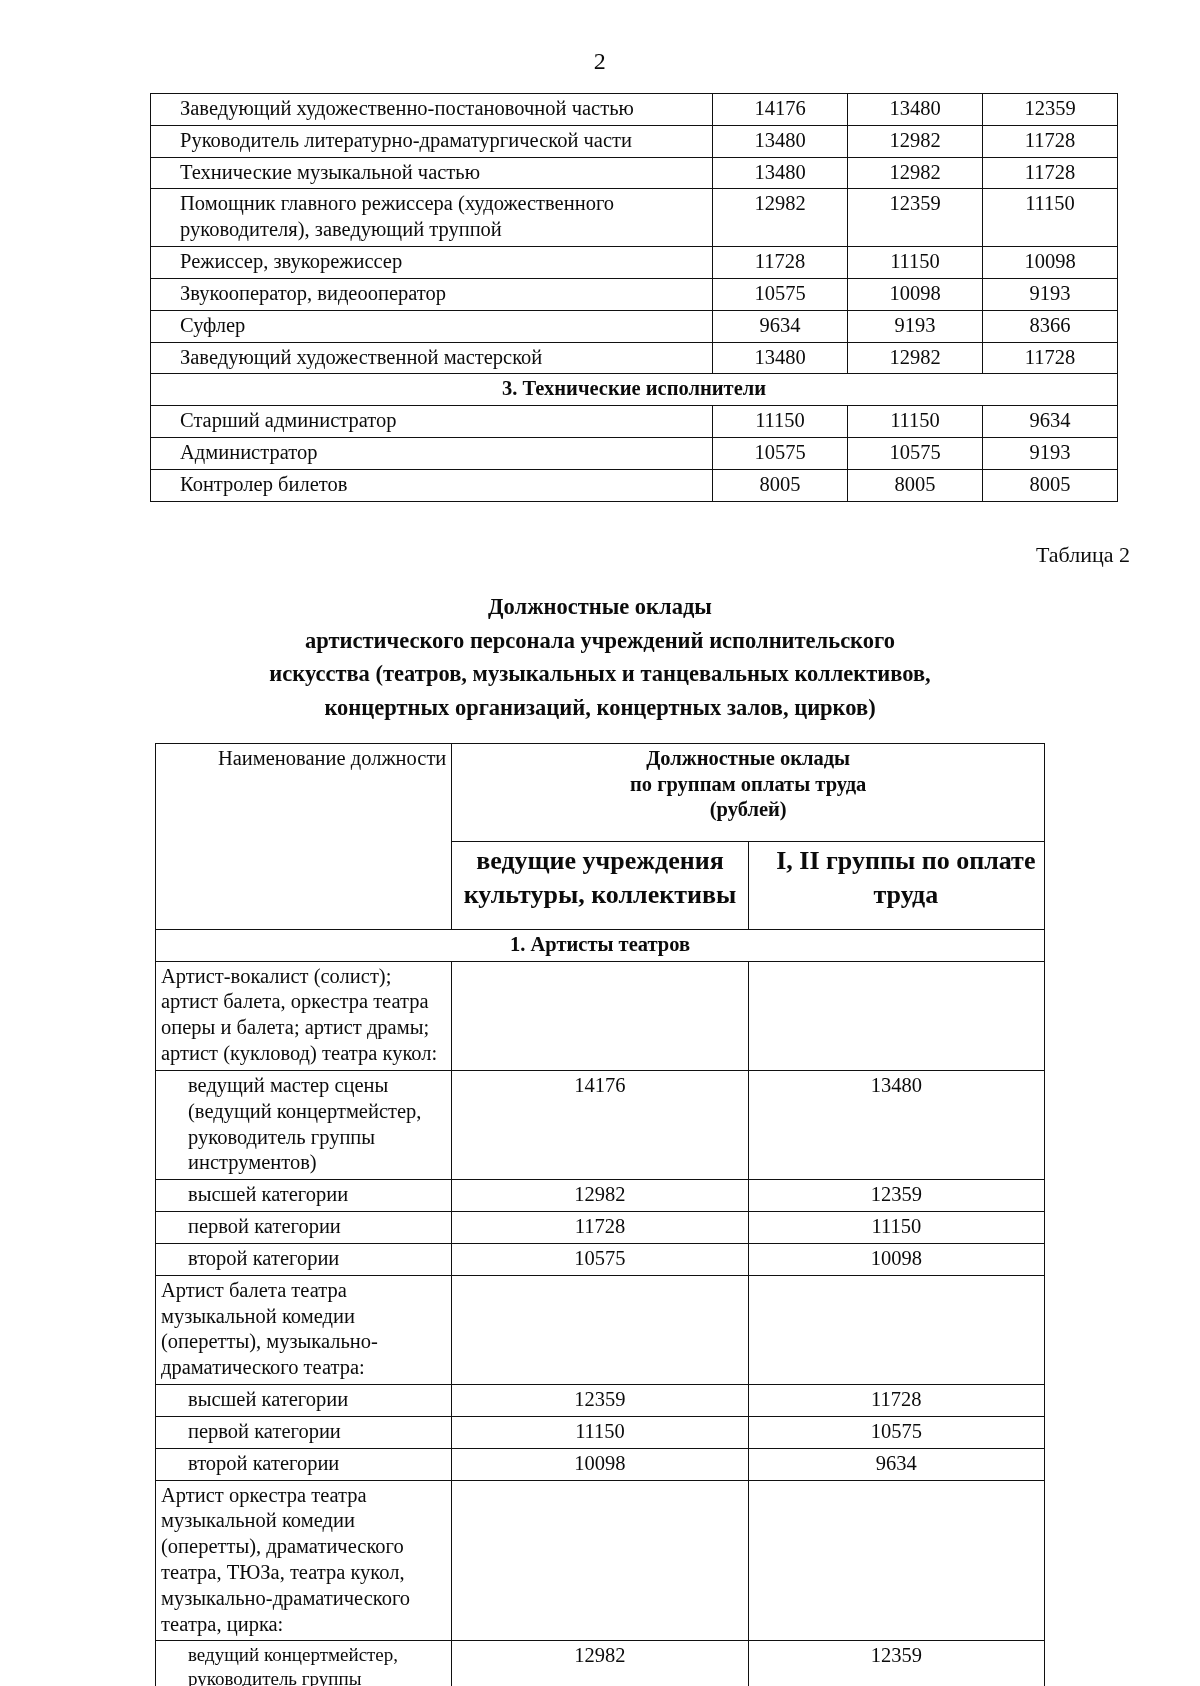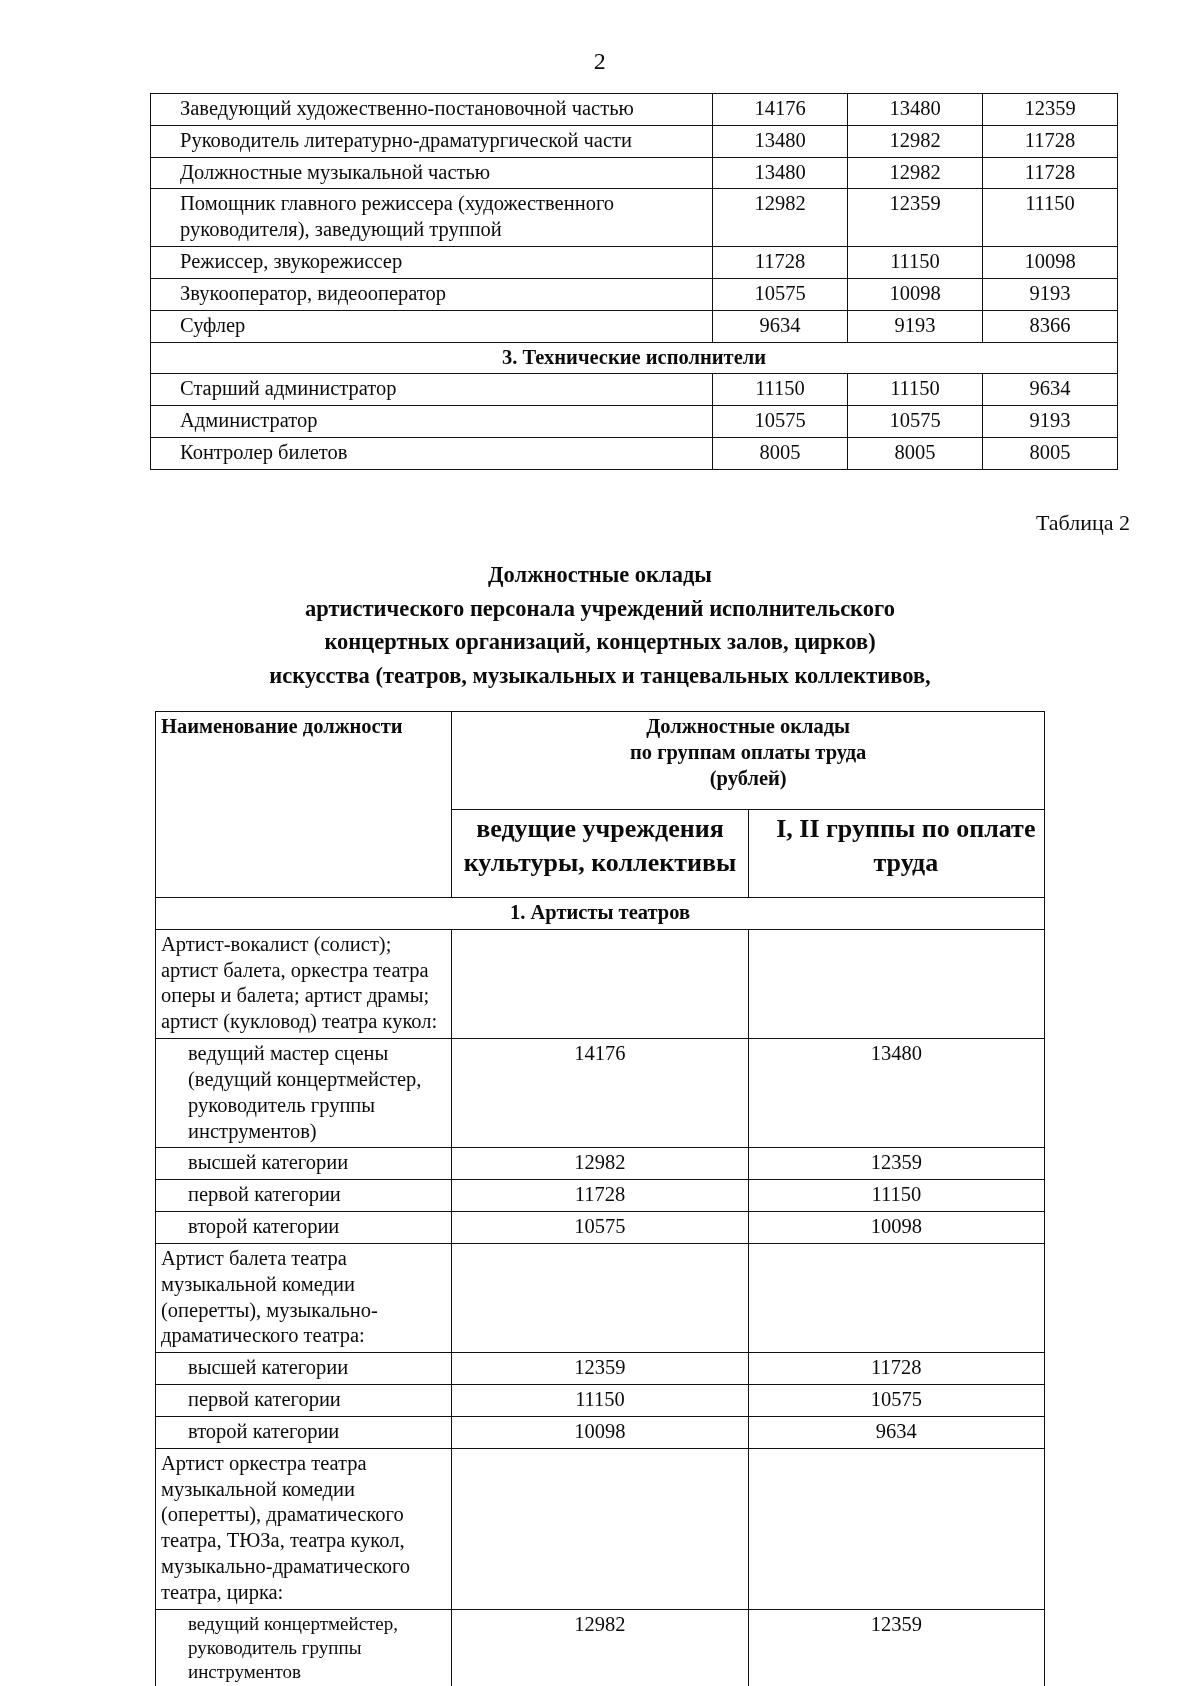--- a/index.html
+++ b/index.html
@@ -92,22 +92,22 @@
   }
   table.table2 { width: 890px; }
   table.table2 td.pos { width: 616px; }
   table.table2 td.num { width: 137px; }
   td.hdr {
     text-align: center;
     font-weight: bold;
     vertical-align: top;
   }
   td.hdr-name {
-    text-align: left;
-    font-weight: bold;
+    text-align: right;
+    font-weight: normal;
     vertical-align: top;
     padding-top: 6px;
   }
   td.hdr-sub {
     text-align: center;
     font-weight: bold;
     font-size: 26px;
     line-height: 1.3;
     vertical-align: top;
     padding-top: 4px;
@@ -129,21 +129,21 @@
           <td class="num">13480</td>
           <td class="num">12359</td>
         </tr>
         <tr>
           <td class="pos">Руководитель литературно-драматургической части</td>
           <td class="num">13480</td>
           <td class="num">12982</td>
           <td class="num">11728</td>
         </tr>
         <tr>
-          <td class="pos">Должностные музыкальной частью</td>
+          <td class="pos">Технические музыкальной частью</td>
           <td class="num">13480</td>
           <td class="num">12982</td>
           <td class="num">11728</td>
         </tr>
         <tr>
           <td class="pos">Помощник главного режиссера (художественного руководителя), заведующий труппой</td>
           <td class="num">12982</td>
           <td class="num">12359</td>
           <td class="num">11150</td>
         </tr>
@@ -159,20 +159,26 @@
           <td class="num">10098</td>
           <td class="num">9193</td>
         </tr>
         <tr>
           <td class="pos">Суфлер</td>
           <td class="num">9634</td>
           <td class="num">9193</td>
           <td class="num">8366</td>
         </tr>
         <tr>
+          <td class="pos">Заведующий художественной мастерской</td>
+          <td class="num">13480</td>
+          <td class="num">12982</td>
+          <td class="num">11728</td>
+        </tr>
+        <tr>
           <td class="section-title" colspan="4">3. Технические исполнители</td>
         </tr>
         <tr>
           <td class="pos">Старший администратор</td>
           <td class="num">11150</td>
           <td class="num">11150</td>
           <td class="num">9634</td>
         </tr>
         <tr>
           <td class="pos">Администратор</td>
@@ -188,22 +194,22 @@
         </tr>
       </tbody>
     </table>
   </div>
 
   <div class="tbl-label">Таблица 2</div>
 
   <div class="title-block">
     <div>Должностные оклады</div>
     <div>артистического персонала учреждений исполнительского</div>
+    <div>искусства (театров, музыкальных и танцевальных коллективов,</div>
     <div>концертных организаций, концертных залов, цирков)</div>
-    <div>искусства (театров, музыкальных и танцевальных коллективов,</div>
   </div>
 
   <div class="table2-wrap">
     <table class="doc-table table2">
       <tbody>
         <tr>
           <td class="hdr-name" rowspan="2" style="height:180px;">Наименование должности</td>
           <td class="hdr" colspan="2" style="height:92px;">
             <div>Должностные оклады</div>
             <div>по группам оплаты труда</div>

